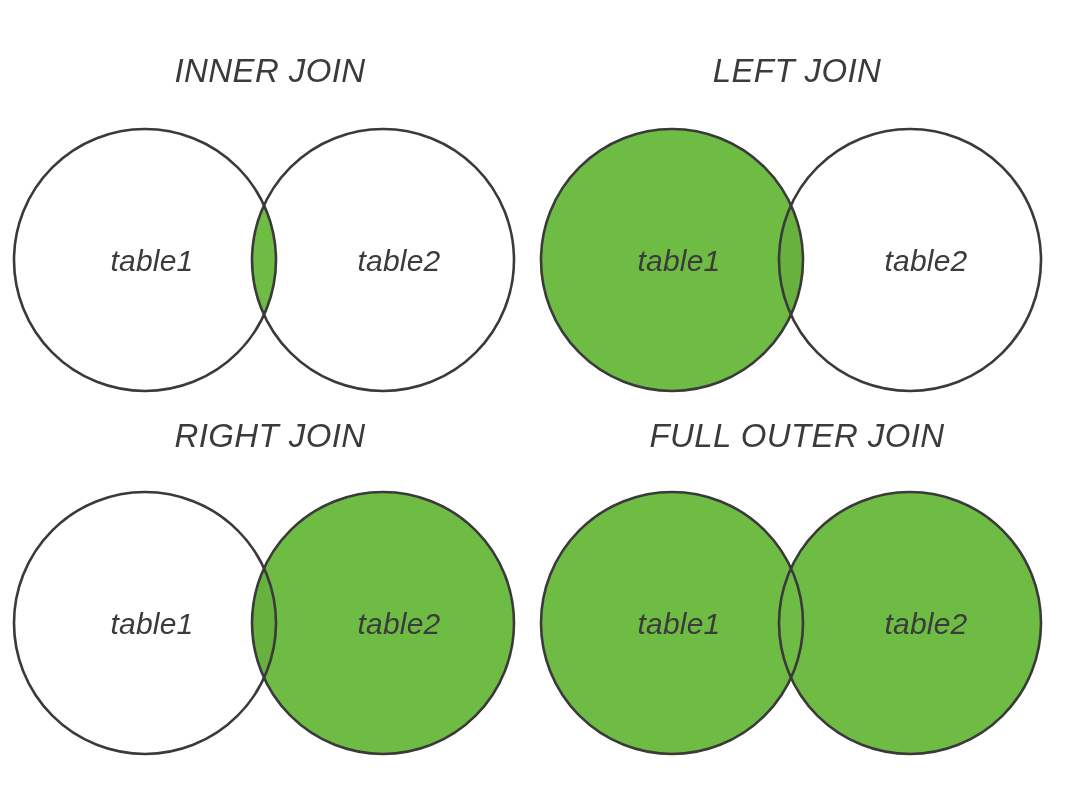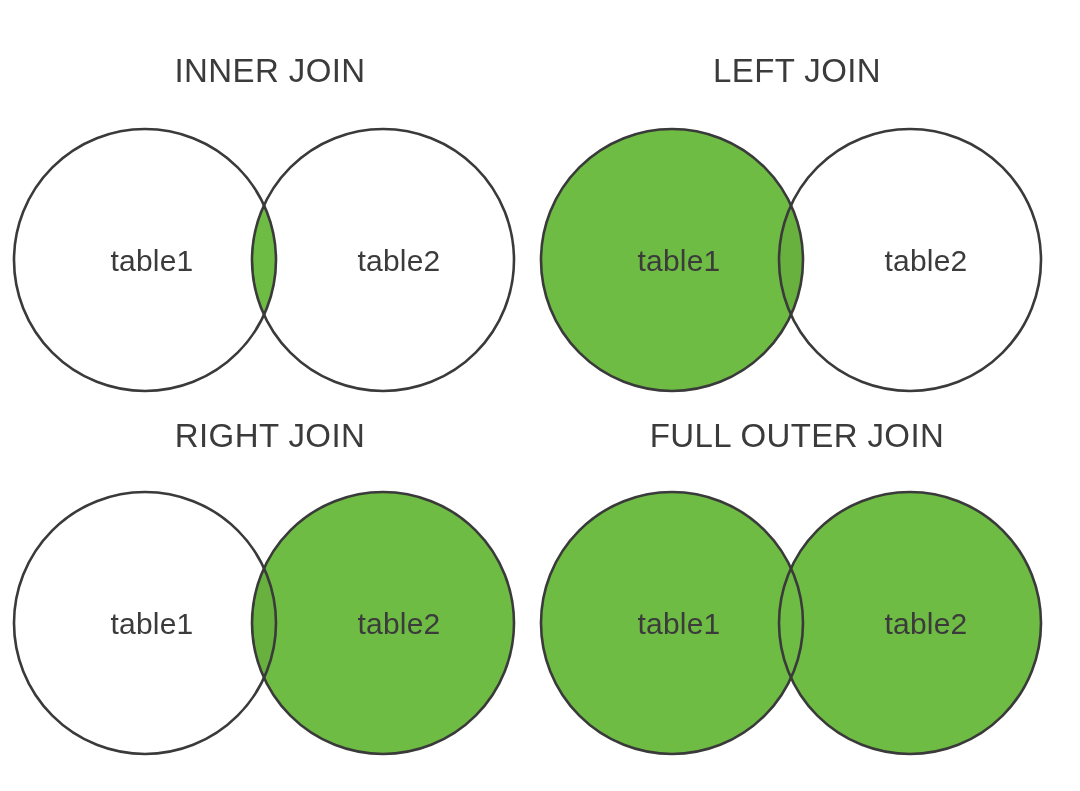--- a/index.html
+++ b/index.html
@@ -12,20 +12,21 @@
     width: 1080px;
     height: 791px;
     font-family: "Liberation Sans", "DejaVu Sans", sans-serif;
     overflow: hidden;
   }
   #diagram-root {
     position: relative;
     width: 1080px;
     height: 791px;
     background: #ffffff;
+    font-style: italic;
   }
   svg.venn-canvas {
     display: block;
     width: 1080px;
     height: 791px;
   }
   .panel-title {
     font-family: "Liberation Sans", "DejaVu Sans", sans-serif;
     font-size: 33px;
     font-weight: 400;

